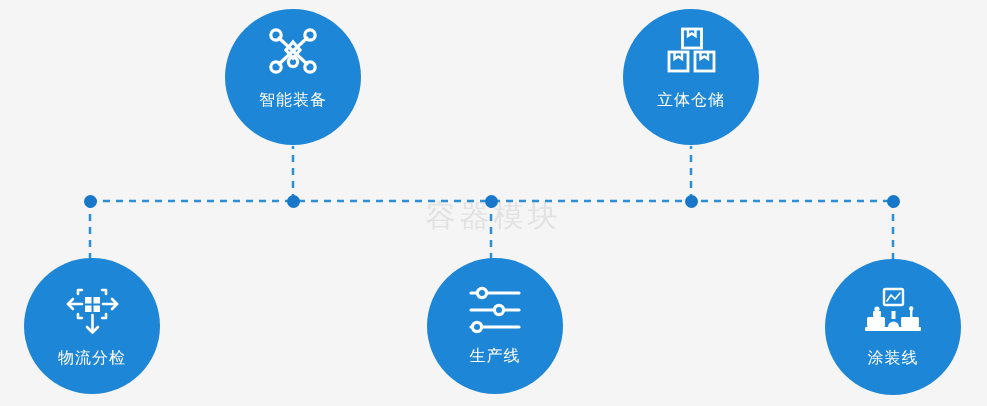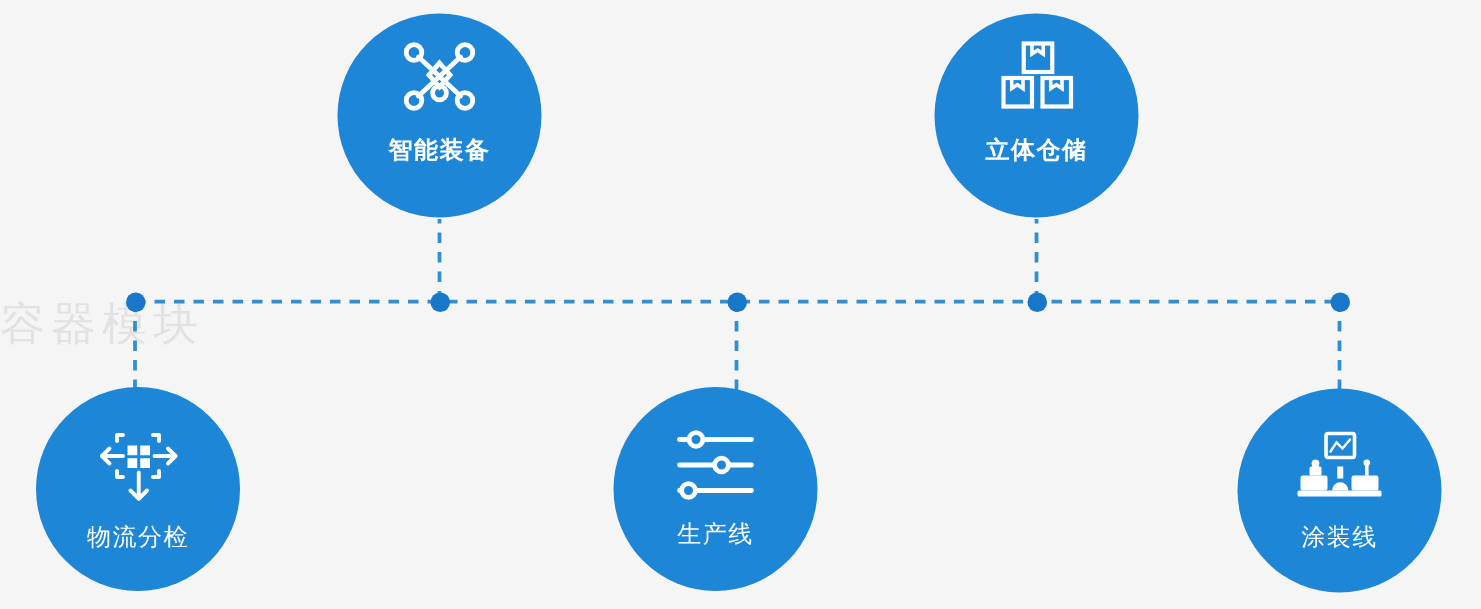--- a/index.html
+++ b/index.html
@@ -24,20 +24,21 @@
     top: 0;
     width: 987px;
     height: 406px;
     pointer-events: none;
   }
   .watermark {
     position: absolute;
     left: 0;
     top: 196px;
     width: 987px;
+    text-align: center;
     font-size: 30px;
     letter-spacing: 4px;
     color: #e2e2e2;
     font-weight: normal;
     user-select: none;
     white-space: nowrap;
   }
   .node-circle {
     position: absolute;
     border-radius: 50%;
@@ -53,21 +54,21 @@
     line-height: 0;
   }
   .node-label {
     color: #ffffff;
     font-size: 16px;
     letter-spacing: 1px;
     text-align: center;
     white-space: nowrap;
   }
   .top-circle .node-icon { margin-bottom: 14px; }
-  .top-circle .node-label { margin-bottom: 18px; font-weight: bold; }
+  .top-circle .node-label { margin-bottom: 18px; }
   .bottom-circle .node-icon { margin-bottom: 12px; }
   .junction-dot {
     position: absolute;
     width: 13px;
     height: 13px;
     border-radius: 50%;
     background: #1877c9;
   }
 </style>
 </head>
@@ -145,21 +146,21 @@
           <line x1="39" y1="20" x2="53" y2="20"></line>
           <path d="M48 15 L53 20 L48 25"></path>
           <line x1="28.5" y1="31" x2="28.5" y2="48"></line>
           <path d="M23 43 L28.5 48.5 L34 43"></path>
         </g>
       </svg>
     </span>
     <span class="node-label">物流分检</span>
   </div>
 
-  <div class="node-circle bottom-circle" style="left:409px; top:258px; width:136px; height:136px;align-items:center;">
+  <div class="node-circle bottom-circle" style="left:427px; top:258px; width:136px; height:136px;align-items:center;">
     <span class="node-icon">
       <svg width="56" height="48" viewBox="0 0 56 48">
         <g stroke="#ffffff" stroke-width="3.2" fill="none" stroke-linecap="round">
           <line x1="4" y1="7" x2="52" y2="7"></line>
           <line x1="4" y1="24" x2="52" y2="24"></line>
           <line x1="4" y1="41" x2="52" y2="41"></line>
         </g>
         <g fill="#1e86d6" stroke="#ffffff" stroke-width="3.2">
           <circle cx="15" cy="7" r="4.6"></circle>
           <circle cx="32" cy="24" r="4.6"></circle>

